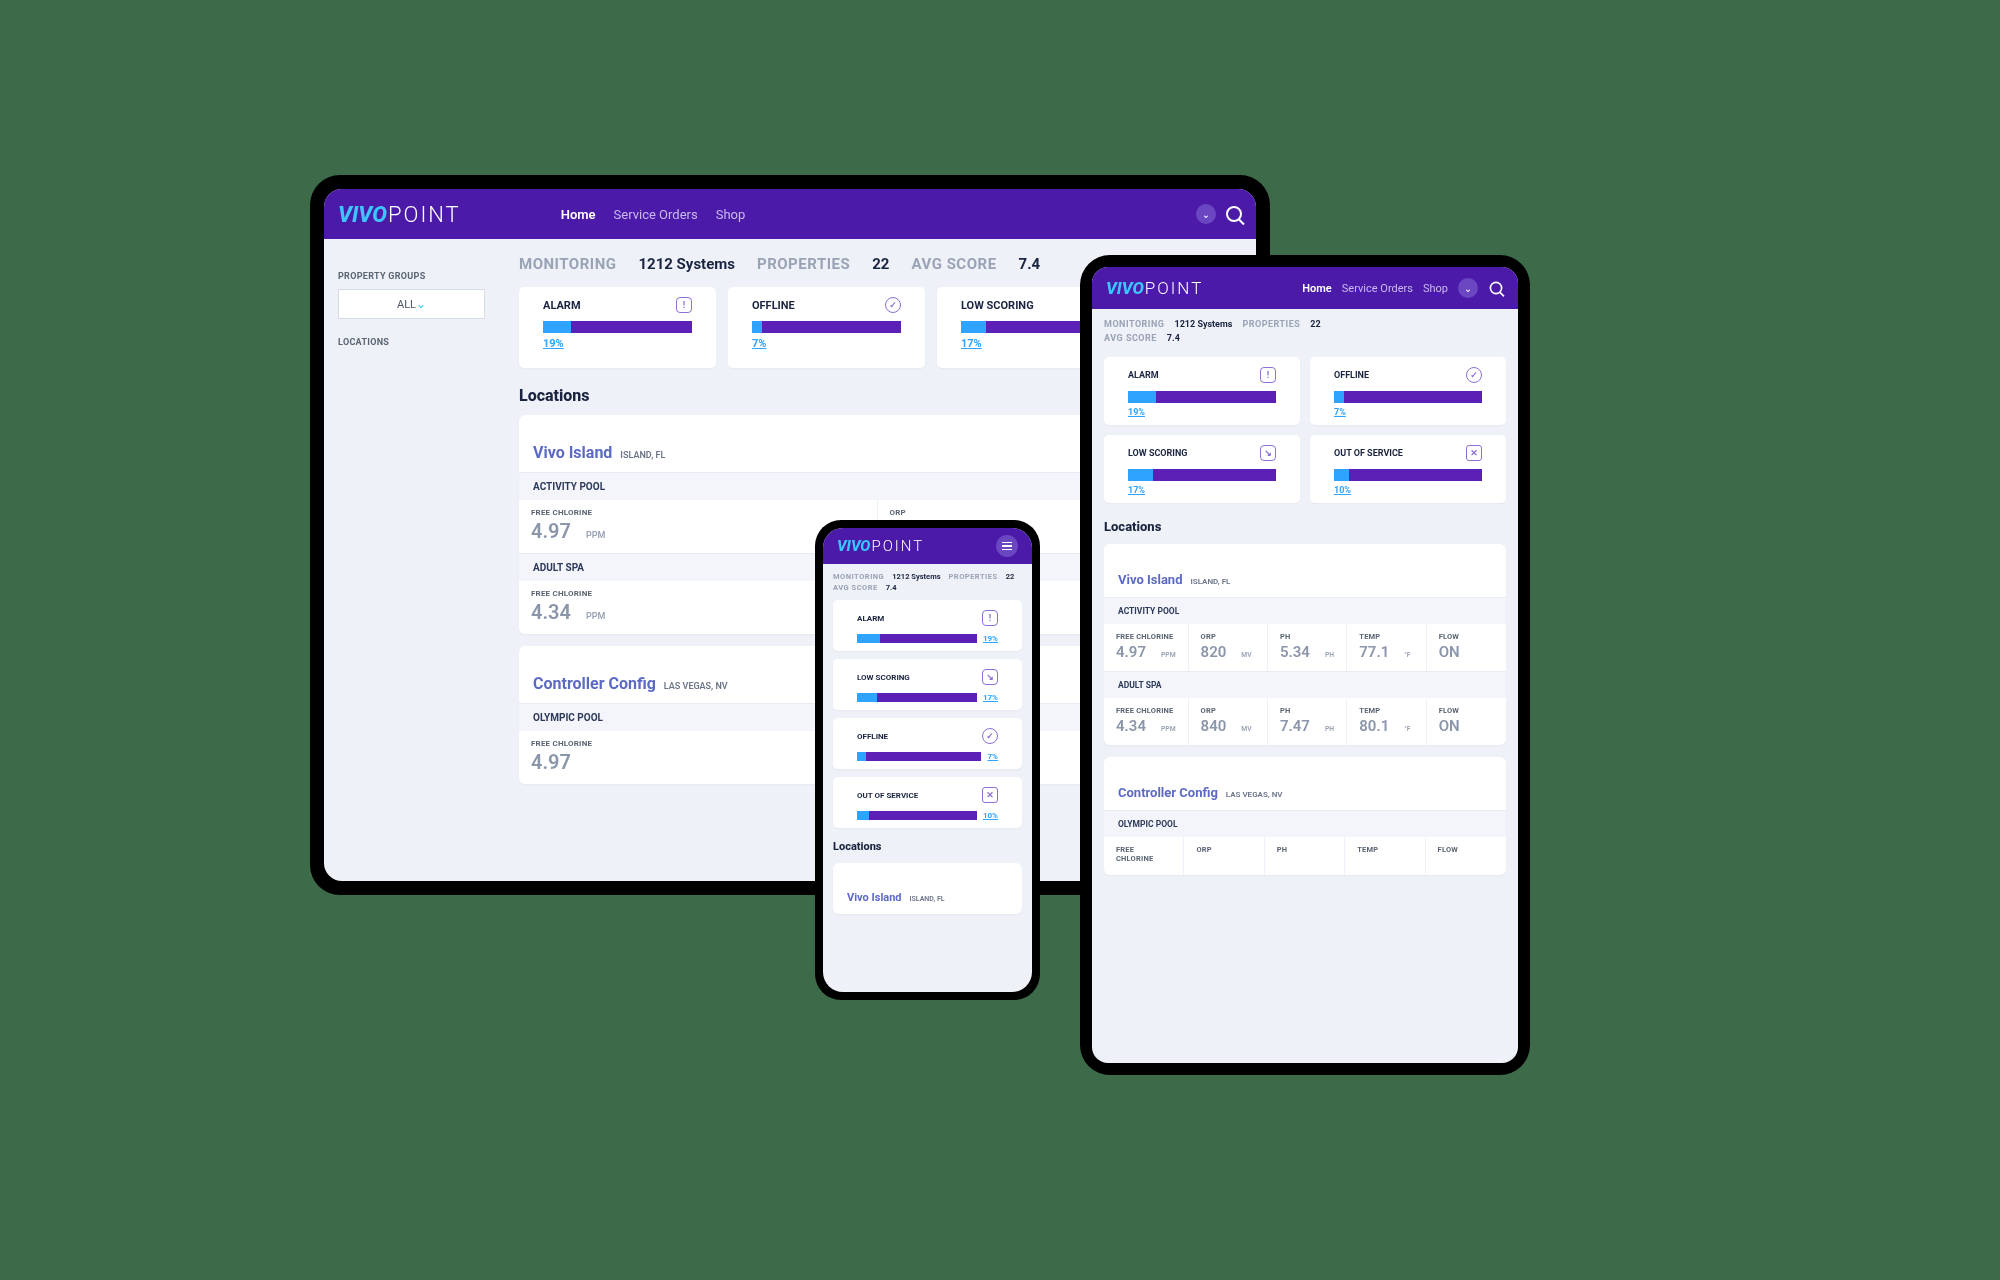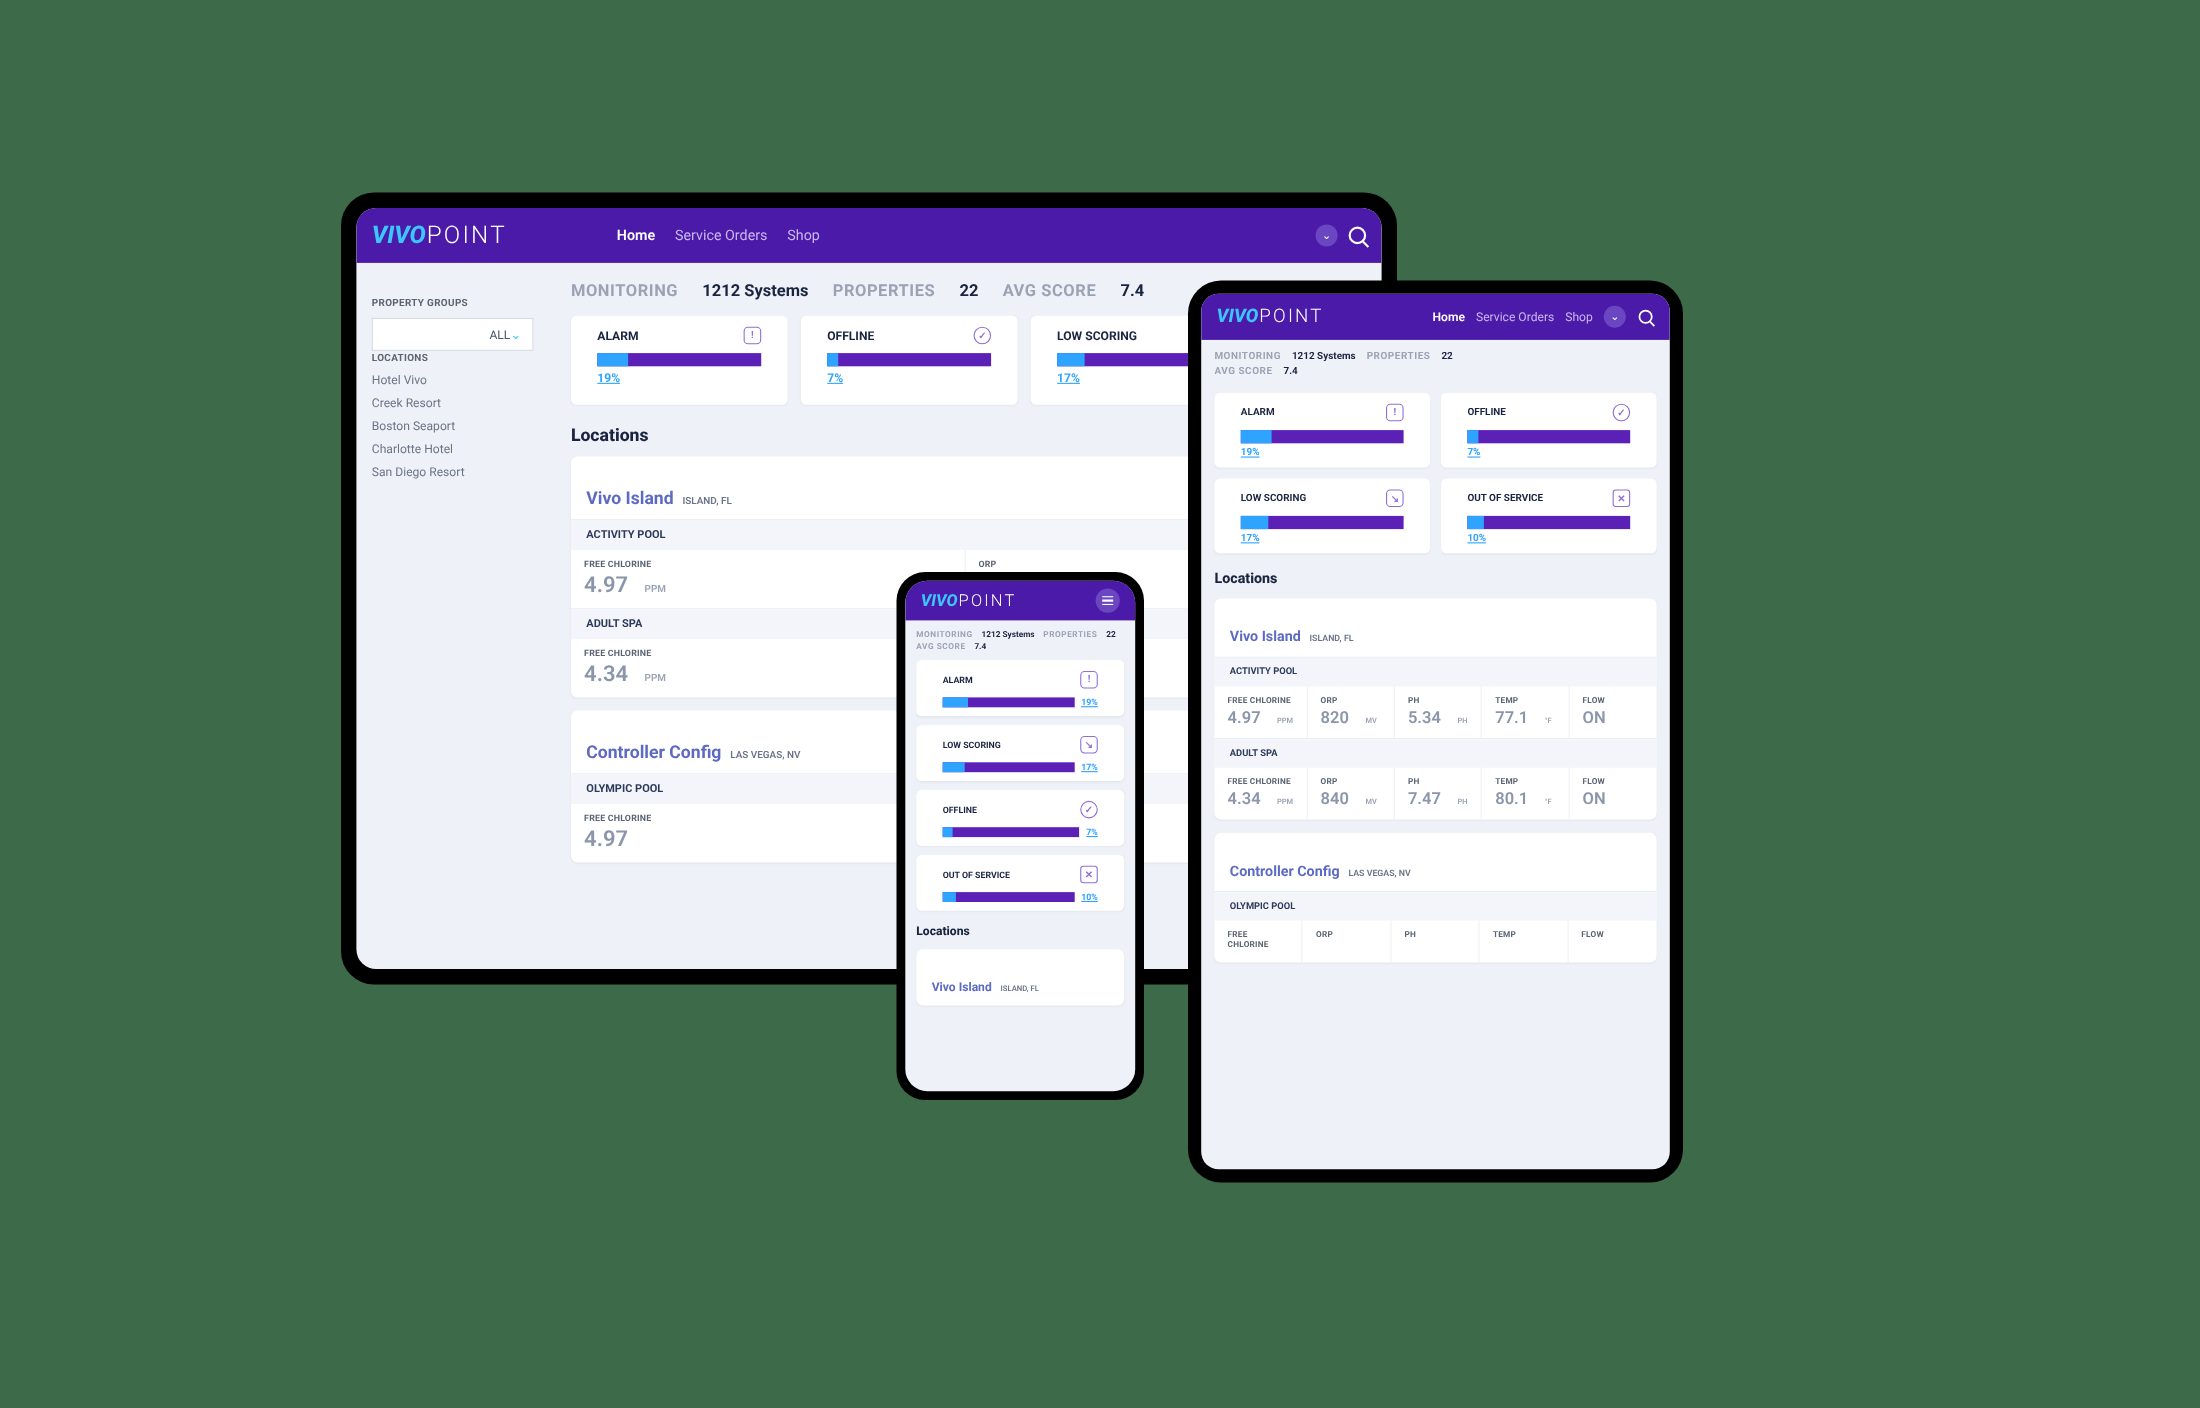--- a/index.html
+++ b/index.html
@@ -81,22 +81,22 @@
     width: 22px; height: 22px; border-radius: 50%; background: #6b46c1;
     display:flex;flex-direction:column;gap:2px;align-items:center;justify-content:center;cursor:pointer;
   }
   .burger span { width:10px;height:1.5px;background:#fff;display:block; }
 
   
   .lbody { display: flex; height: calc(100% - 50px); }
   .sidebar { width: 175px; padding: 32px 14px; font-size: 11px; color: #4a5568; }
   .sb-label { font-size: 9px; font-weight: 700; letter-spacing: 0.3px; color: #5a6472; margin-bottom: 8px; }
   .sb-select {
-    border: 1px solid #d6dbe5; padding: 7px 10px; display:flex; justify-content:flex-end;
-    align-items:center; font-size: 11px; color:#4a5568; margin-bottom: 2px; cursor:pointer; background:#fff;
+    border: 1px solid #d6dbe5; padding: 7px 10px; display:flex; justify-content:center;
+    align-items:center; font-size: 11px; color:#4a5568; margin-bottom: 18px; cursor:pointer; background:#fff;
   }
   .sb-select .chev { color:#3dc5ff; font-size:12px;}
   .sb-list { display:flex; flex-direction:column; gap:8px; }
   .sb-list a { color:#6b7488; font-size:11px; cursor:pointer; }
 
   .main { flex:1; padding: 16px 20px; overflow:hidden; }
 
   .metrics-row { display:flex; gap:22px; align-items:baseline; margin-bottom:14px; flex-wrap:wrap; }
   .metrics-row .mlabel { color:#9aa3b5; font-weight:700; letter-spacing:0.5px; }
   .metrics-row .mval { color:#1a2440; font-weight:700; }
@@ -198,27 +198,20 @@
         </div>
       </div>
       <div class="lbody">
         <aside class="sidebar">
           <div class="sb-label">PROPERTY GROUPS</div>
           <div class="sb-select">
             <span>ALL</span>
               <span class="chev">⌄</span>
           </div>
           <div class="sb-label">LOCATIONS</div>
-          <div class="sb-list">
-            <a>Hotel Vivo</a>
-            <a>Creek Resort</a>
-            <a>Boston Seaport</a>
-            <a>Charlotte Hotel</a>
-            <a>San Diego Resort</a>
-          </div>
         </aside>
         <div class="main">
           <div class="metrics-row">
             <span class="mlabel">MONITORING</span>
             <span class="mval">1212 Systems</span>
             <span class="mlabel">PROPERTIES</span>
             <span class="mval">22</span>
             <span class="mlabel">AVG SCORE</span>
             <span class="mval">7.4</span>
           </div>

